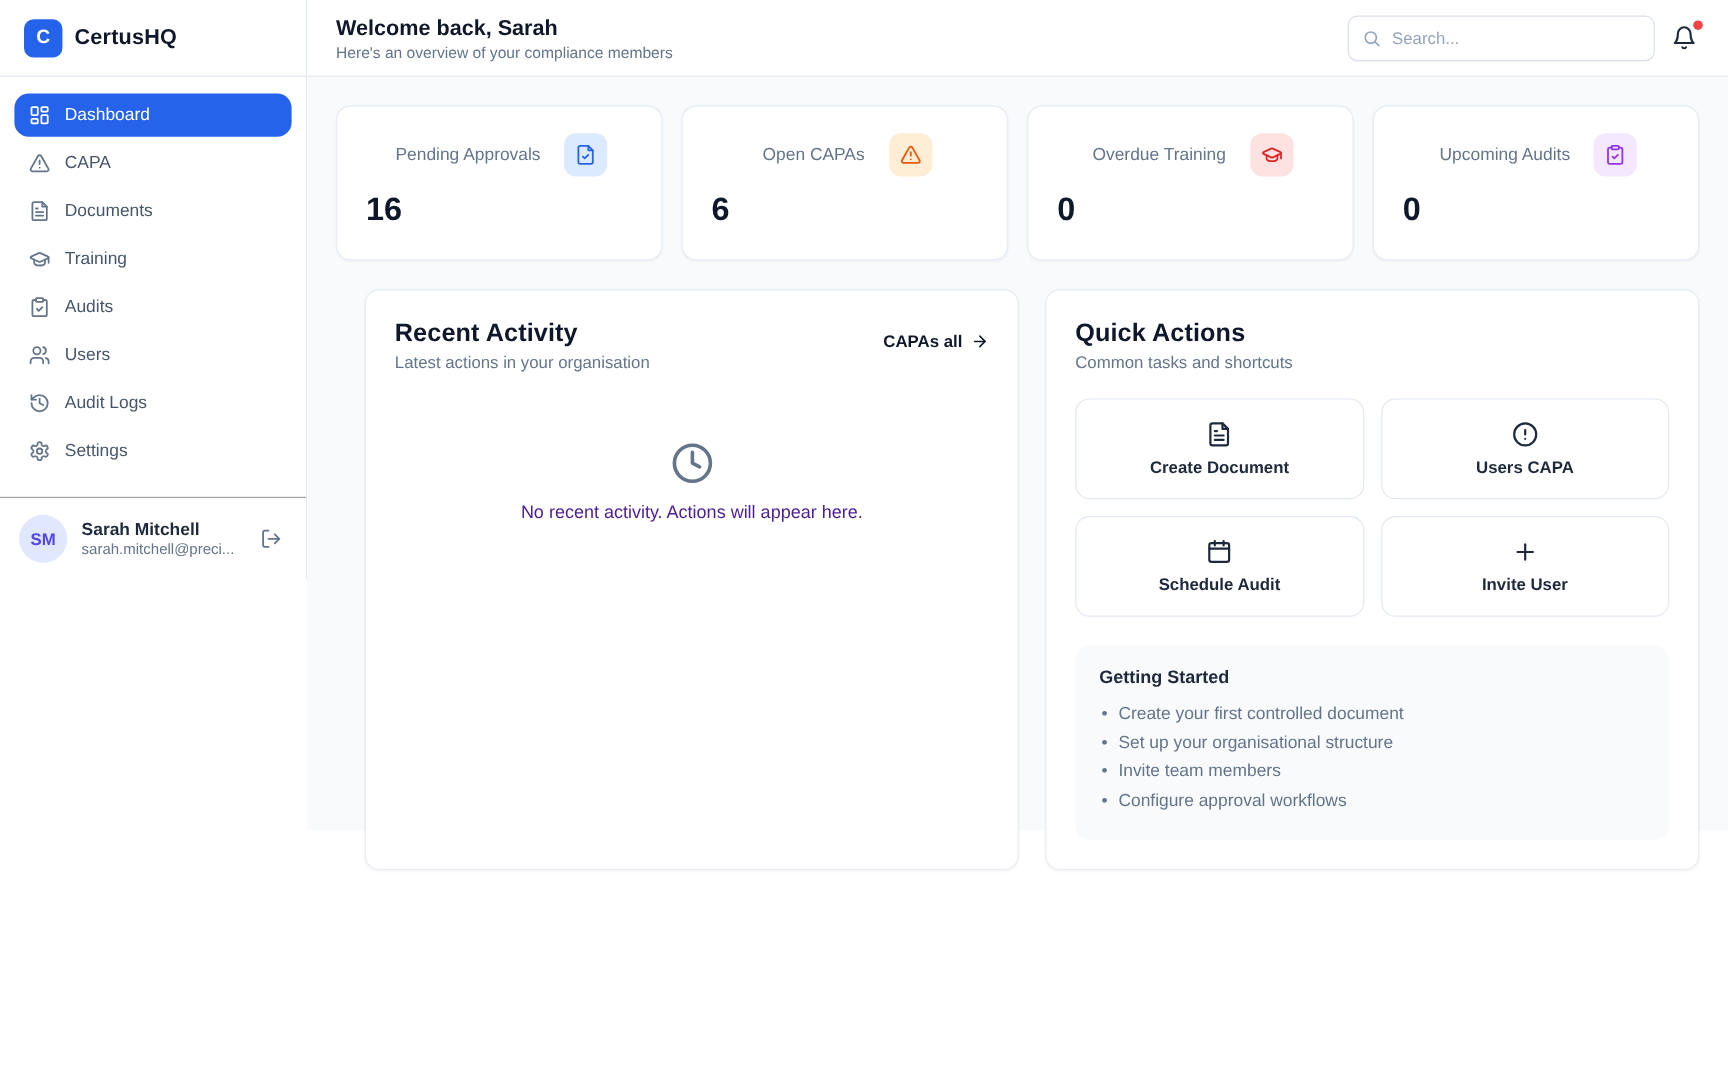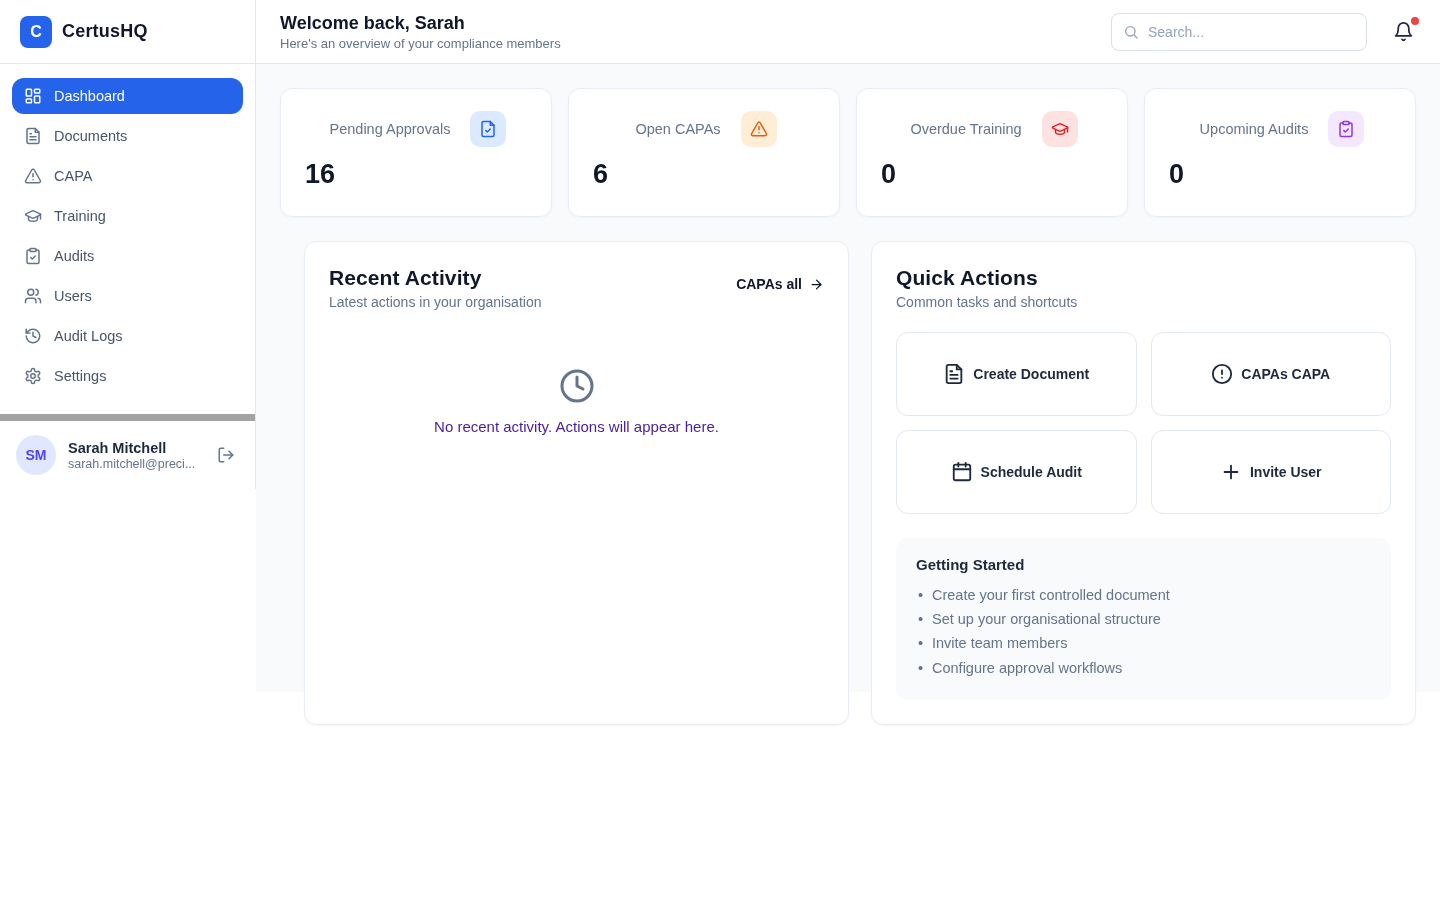--- a/index.html
+++ b/index.html
@@ -33,21 +33,21 @@
     display: flex; align-items: center; gap: 12px;
     height: 36px; padding: 0 12px; margin-bottom: 4px;
     border-radius: 8px; cursor: pointer;
     color: #475569; font-size: 14.5px; font-weight: 500;
   }
   .nav-item svg { width: 18px; height: 18px; flex: none; color: #64748b; }
   .nav-item.active { background: #2563eb; color: #ffffff; border-radius: 12px; }
   .nav-item.active svg { color: #ffffff; }
 
   .user-section {
-    border-top: 7px solid #a3a3a3; margin-top: 6px;
+    border-top: 1px solid #a3a3a3; margin-top: 6px;
     padding: 14px 16px; display: flex; align-items: center; gap: 12px;
   }
   .avatar {
     width: 40px; height: 40px; border-radius: 50%; background: #e0e7ff;
     color: #4f46e5; font-size: 14px; font-weight: bold;
     display: flex; align-items: center; justify-content: center; flex: none;
   }
   .user-meta { flex: 1; min-width: 0; }
   .user-name { font-size: 14.5px; font-weight: bold; color: #1e293b; line-height: 1.25; }
   .user-email { font-size: 12.5px; color: #64748b; white-space: nowrap; overflow: hidden; text-overflow: ellipsis; max-width: 130px; }
@@ -56,21 +56,21 @@
 
   
   .main { flex: 1; height: 692px; background: #f8fafc; display: flex; flex-direction: column; }
   .topbar {
     height: 64px; background: #ffffff; border-bottom: 1px solid #e2e8f0;
     display: flex; align-items: center; justify-content: space-between;
     padding: 0 24px; flex: none;
   }
   .page-title { font-size: 18px; font-weight: bold; color: #0f172a; line-height: 1.3; }
   .page-subtitle { font-size: 13px; color: #64748b; margin-top: 1px; }
-  .topbar-right { display: flex; align-items: center; gap: 24px; }
+  .topbar-right { display: flex; align-items: center; gap: 12px; }
   .search-wrap { position: relative; }
   .search-wrap svg {
     width: 16px; height: 16px; color: #94a3b8;
     position: absolute; left: 12px; top: 11px;
   }
   .search-input {
     width: 256px; height: 38px; border: 1px solid #d9e0e8; border-radius: 8px;
     padding: 0 12px 0 36px; font-size: 14px; color: #334155; background: #fff;
     font-family: inherit; outline: none;
   }
@@ -115,21 +115,21 @@
   .view-all-btn svg { width: 15px; height: 15px; }
 
   .empty-state { margin-top: 58px; text-align: center; }
   .empty-state svg { width: 36px; height: 36px; color: #64748b; }
   .empty-text { margin-top: 10px; font-size: 15px; color: #4c1d95; }
 
   .qa-grid { display: grid; grid-template-columns: 1fr 1fr; gap: 14px; margin-top: 22px; }
   .qa-tile {
     background: #fff; border: 1px solid #e2e8f0; border-radius: 12px;
     height: 84px; cursor: pointer;
-    display: flex; flex-direction: row; align-items: center; justify-content: center; gap: 8px;
+    display: flex; flex-direction: column; align-items: center; justify-content: center; gap: 8px;
     font-family: inherit;
   }
   .qa-tile svg { width: 22px; height: 22px; color: #1e293b; }
   .qa-label { font-size: 14px; font-weight: 600; color: #1e293b; }
 
   .getting-started {
     margin-top: 24px; background: #f8fafc; border-radius: 12px; padding: 18px 20px 20px 20px;
   }
   .gs-title { font-size: 15px; font-weight: bold; color: #1e293b; }
   .gs-list { list-style: none; margin-top: 10px; }
@@ -159,35 +159,35 @@
         <svg viewBox="0 0 24 24" fill="none" stroke="currentColor" stroke-width="2" stroke-linecap="round" stroke-linejoin="round">
             <rect x="3" y="3" width="7" height="9" rx="1"></rect>
             <rect x="14" y="3" width="7" height="5" rx="1"></rect>
             <rect x="14" y="12" width="7" height="9" rx="1"></rect>
             <rect x="3" y="16" width="7" height="5" rx="1"></rect>
           </svg>
         <span>Dashboard</span>
       </div>
       <div class="nav-item">
         <svg viewBox="0 0 24 24" fill="none" stroke="currentColor" stroke-width="2" stroke-linecap="round" stroke-linejoin="round">
+            <path d="m21.73 18-8-14a2 2 0 0 0-3.48 0l-8 14A2 2 0 0 0 4 21h16a2 2 0 0 0 1.73-3Z"></path>
+            <path d="M12 9v4"></path>
+            <path d="M12 17h.01"></path>
+          </svg>
+        <span>CAPA</span>
+      </div>
+      <div class="nav-item">
+        <svg viewBox="0 0 24 24" fill="none" stroke="currentColor" stroke-width="2" stroke-linecap="round" stroke-linejoin="round">
             <path d="M15 2H6a2 2 0 0 0-2 2v16a2 2 0 0 0 2 2h12a2 2 0 0 0 2-2V7z"></path>
             <path d="M15 2v5h5"></path>
             <path d="M16 13H8"></path>
             <path d="M16 17H8"></path>
             <path d="M10 9H8"></path>
           </svg>
         <span>Documents</span>
-      </div>
-      <div class="nav-item">
-        <svg viewBox="0 0 24 24" fill="none" stroke="currentColor" stroke-width="2" stroke-linecap="round" stroke-linejoin="round">
-            <path d="m21.73 18-8-14a2 2 0 0 0-3.48 0l-8 14A2 2 0 0 0 4 21h16a2 2 0 0 0 1.73-3Z"></path>
-            <path d="M12 9v4"></path>
-            <path d="M12 17h.01"></path>
-          </svg>
-        <span>CAPA</span>
       </div>
       <div class="nav-item">
         <svg viewBox="0 0 24 24" fill="none" stroke="currentColor" stroke-width="2" stroke-linecap="round" stroke-linejoin="round">
             <path d="M21.42 10.92a1 1 0 0 0-.02-1.84L12.83 5.18a2 2 0 0 0-1.66 0L2.6 9.08a1 1 0 0 0 0 1.83l8.57 3.91a2 2 0 0 0 1.66 0z"></path>
             <path d="M22 10v6"></path>
             <path d="M6 12.5V16a6 3 0 0 0 12 0v-3.5"></path>
           </svg>
         <span>Training</span>
       </div>
       <div class="nav-item">
@@ -370,21 +370,21 @@
                   <path d="M10 9H8"></path>
                 </svg>
               <span class="qa-label">Create Document</span>
             </button>
             <button class="qa-tile">
               <svg viewBox="0 0 24 24" fill="none" stroke="currentColor" stroke-width="2" stroke-linecap="round" stroke-linejoin="round">
                   <circle cx="12" cy="12" r="10"></circle>
                   <path d="M12 8v4"></path>
                   <path d="M12 16h.01"></path>
                 </svg>
-              <span class="qa-label">CAPAs CAPA</span>
+              <span class="qa-label">Users CAPA</span>
             </button>
             <button class="qa-tile">
               <svg viewBox="0 0 24 24" fill="none" stroke="currentColor" stroke-width="2" stroke-linecap="round" stroke-linejoin="round">
                   <rect x="3" y="4" width="18" height="17" rx="2"></rect>
                   <path d="M8 2v4"></path>
                   <path d="M16 2v4"></path>
                   <path d="M3 9h18"></path>
                 </svg>
               <span class="qa-label">Schedule Audit</span>
             </button>

